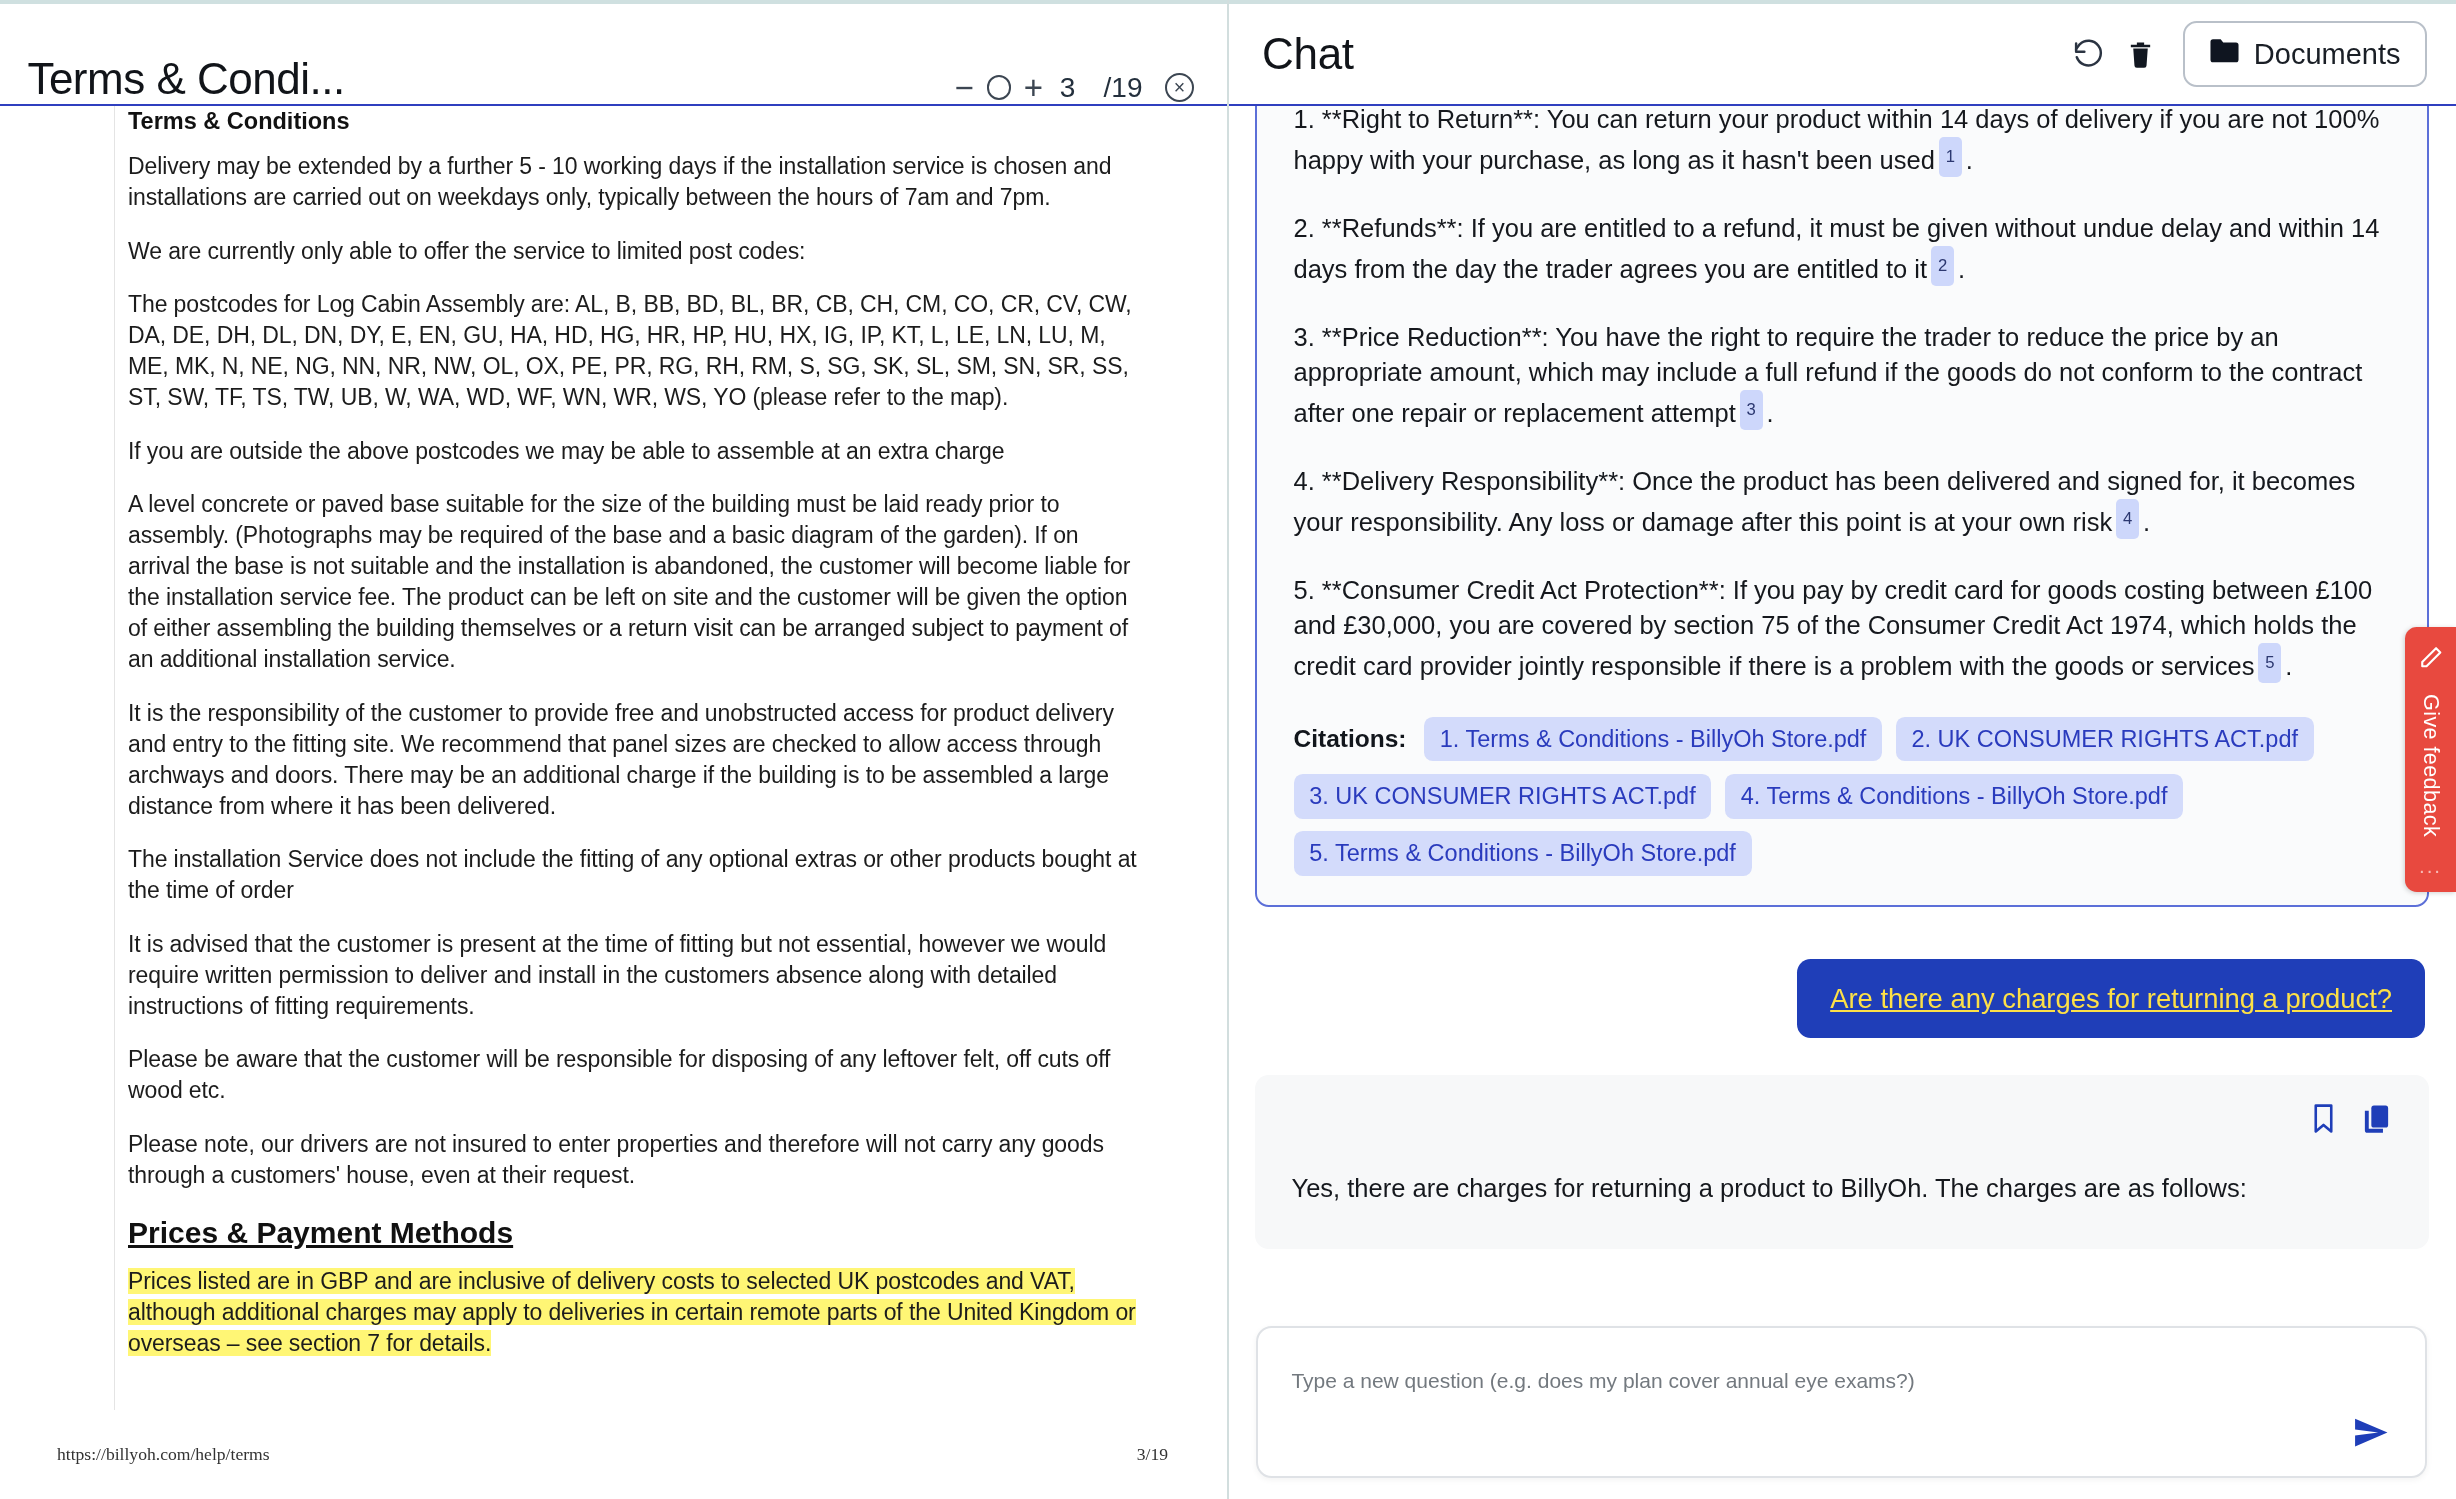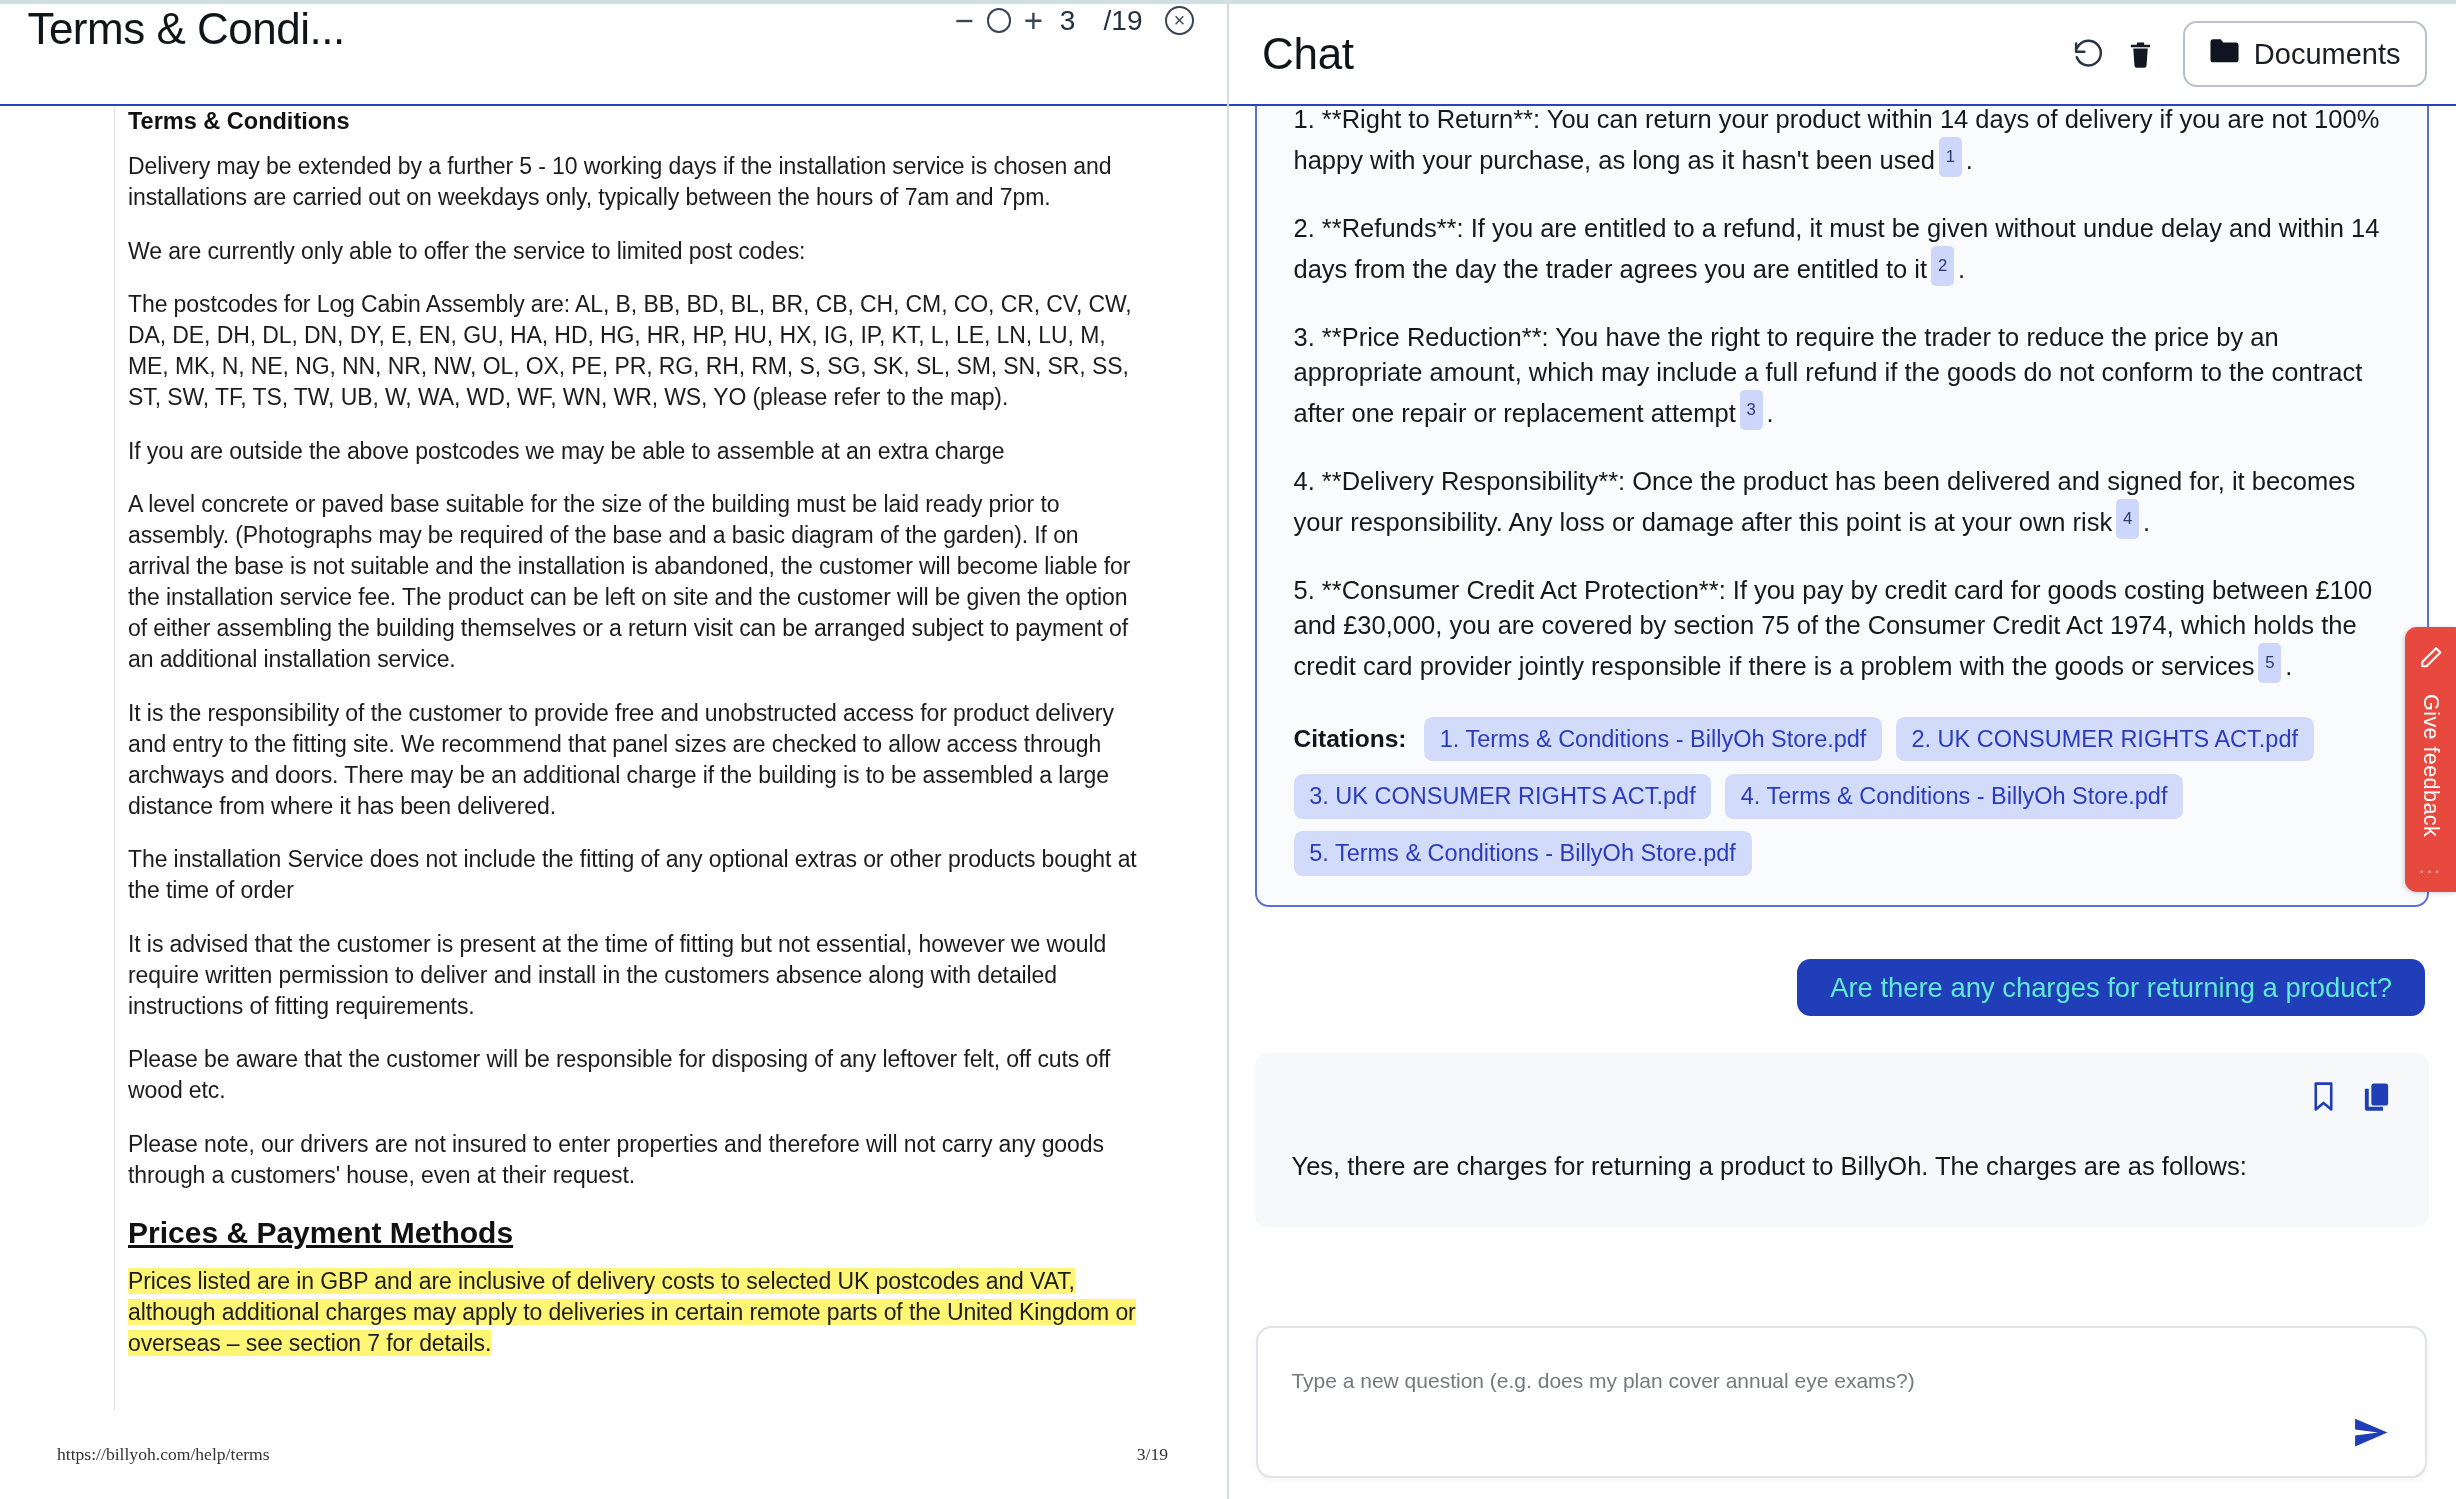--- a/index.html
+++ b/index.html
@@ -23,21 +23,21 @@
     height: 1500px;
     background: #ffffff;
     border-right: 2px solid #d2dede;
     display: flex;
     flex-direction: column;
   }
   .doc-header {
     height: 106px;
     min-height: 106px;
     display: flex;
-    align-items: flex-start;
+    align-items: flex-end;
     justify-content: space-between;
     padding: 0 33px 0 27.4px;
     border-top: 4.9px solid #cfe0e0;
     border-bottom: 2.9px solid #2f3fbf;
     background: #ffffff;
   }
   .doc-title {
     font-size: 44px;
     font-weight: 400;
     color: #111419;
@@ -268,26 +268,27 @@
   }
 
   .user-row {
     display: flex;
     justify-content: flex-end;
     padding: 0 31px;
     margin-top: 29px;
   }
   .user-bubble {
     background: #1f3eb8;
-    color: #5eead4;
+    color: #fde047;
     font-size: 27.4px;
     line-height: 33px;
     border-radius: 13.7px;
-    padding: 12px 33px;
+    padding: 23px 33px;
     max-width: 882px;
+    text-decoration: underline;
   }
 
   .assistant-card2 {
     margin: 37px 27.4px 0 25.5px;
     border-radius: 13.7px;
     background: #f7f8f9;
     padding: 25.5px 37px 43px 37px;
   }
   .bubble-actions {
     display: flex;

